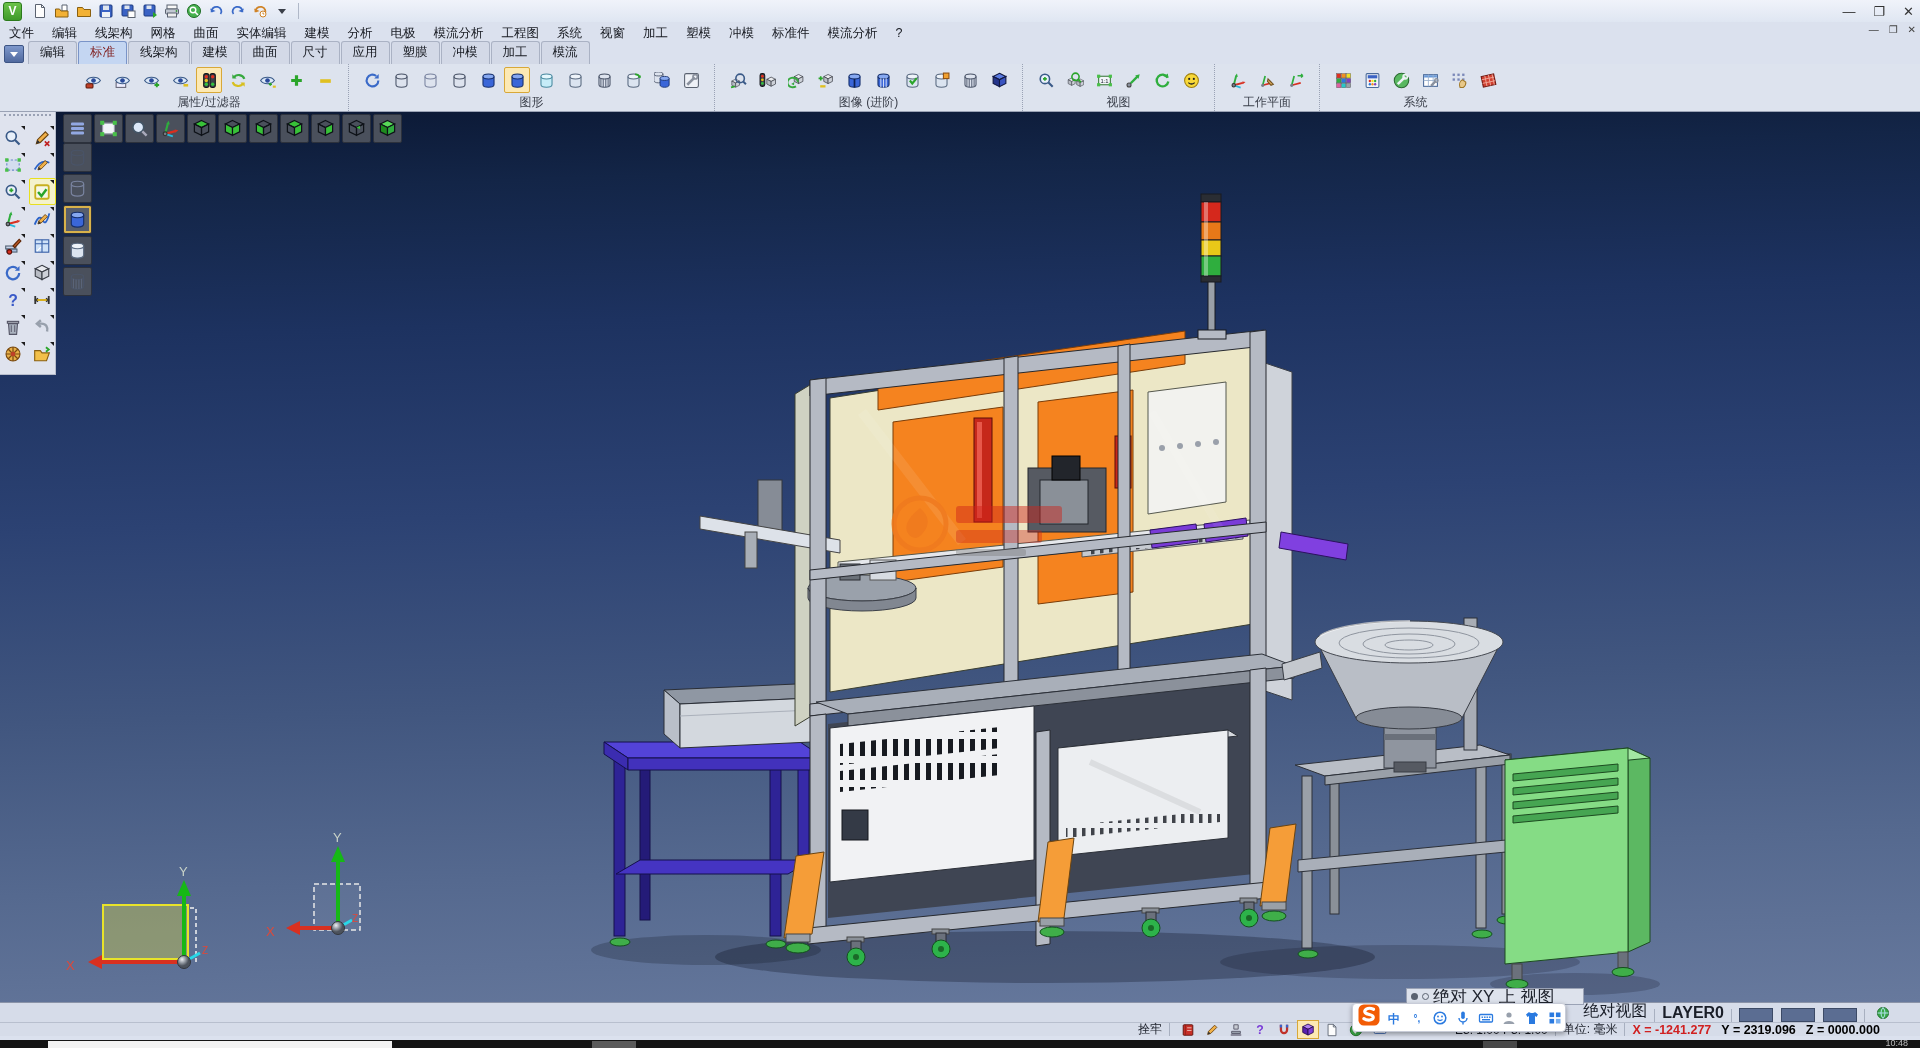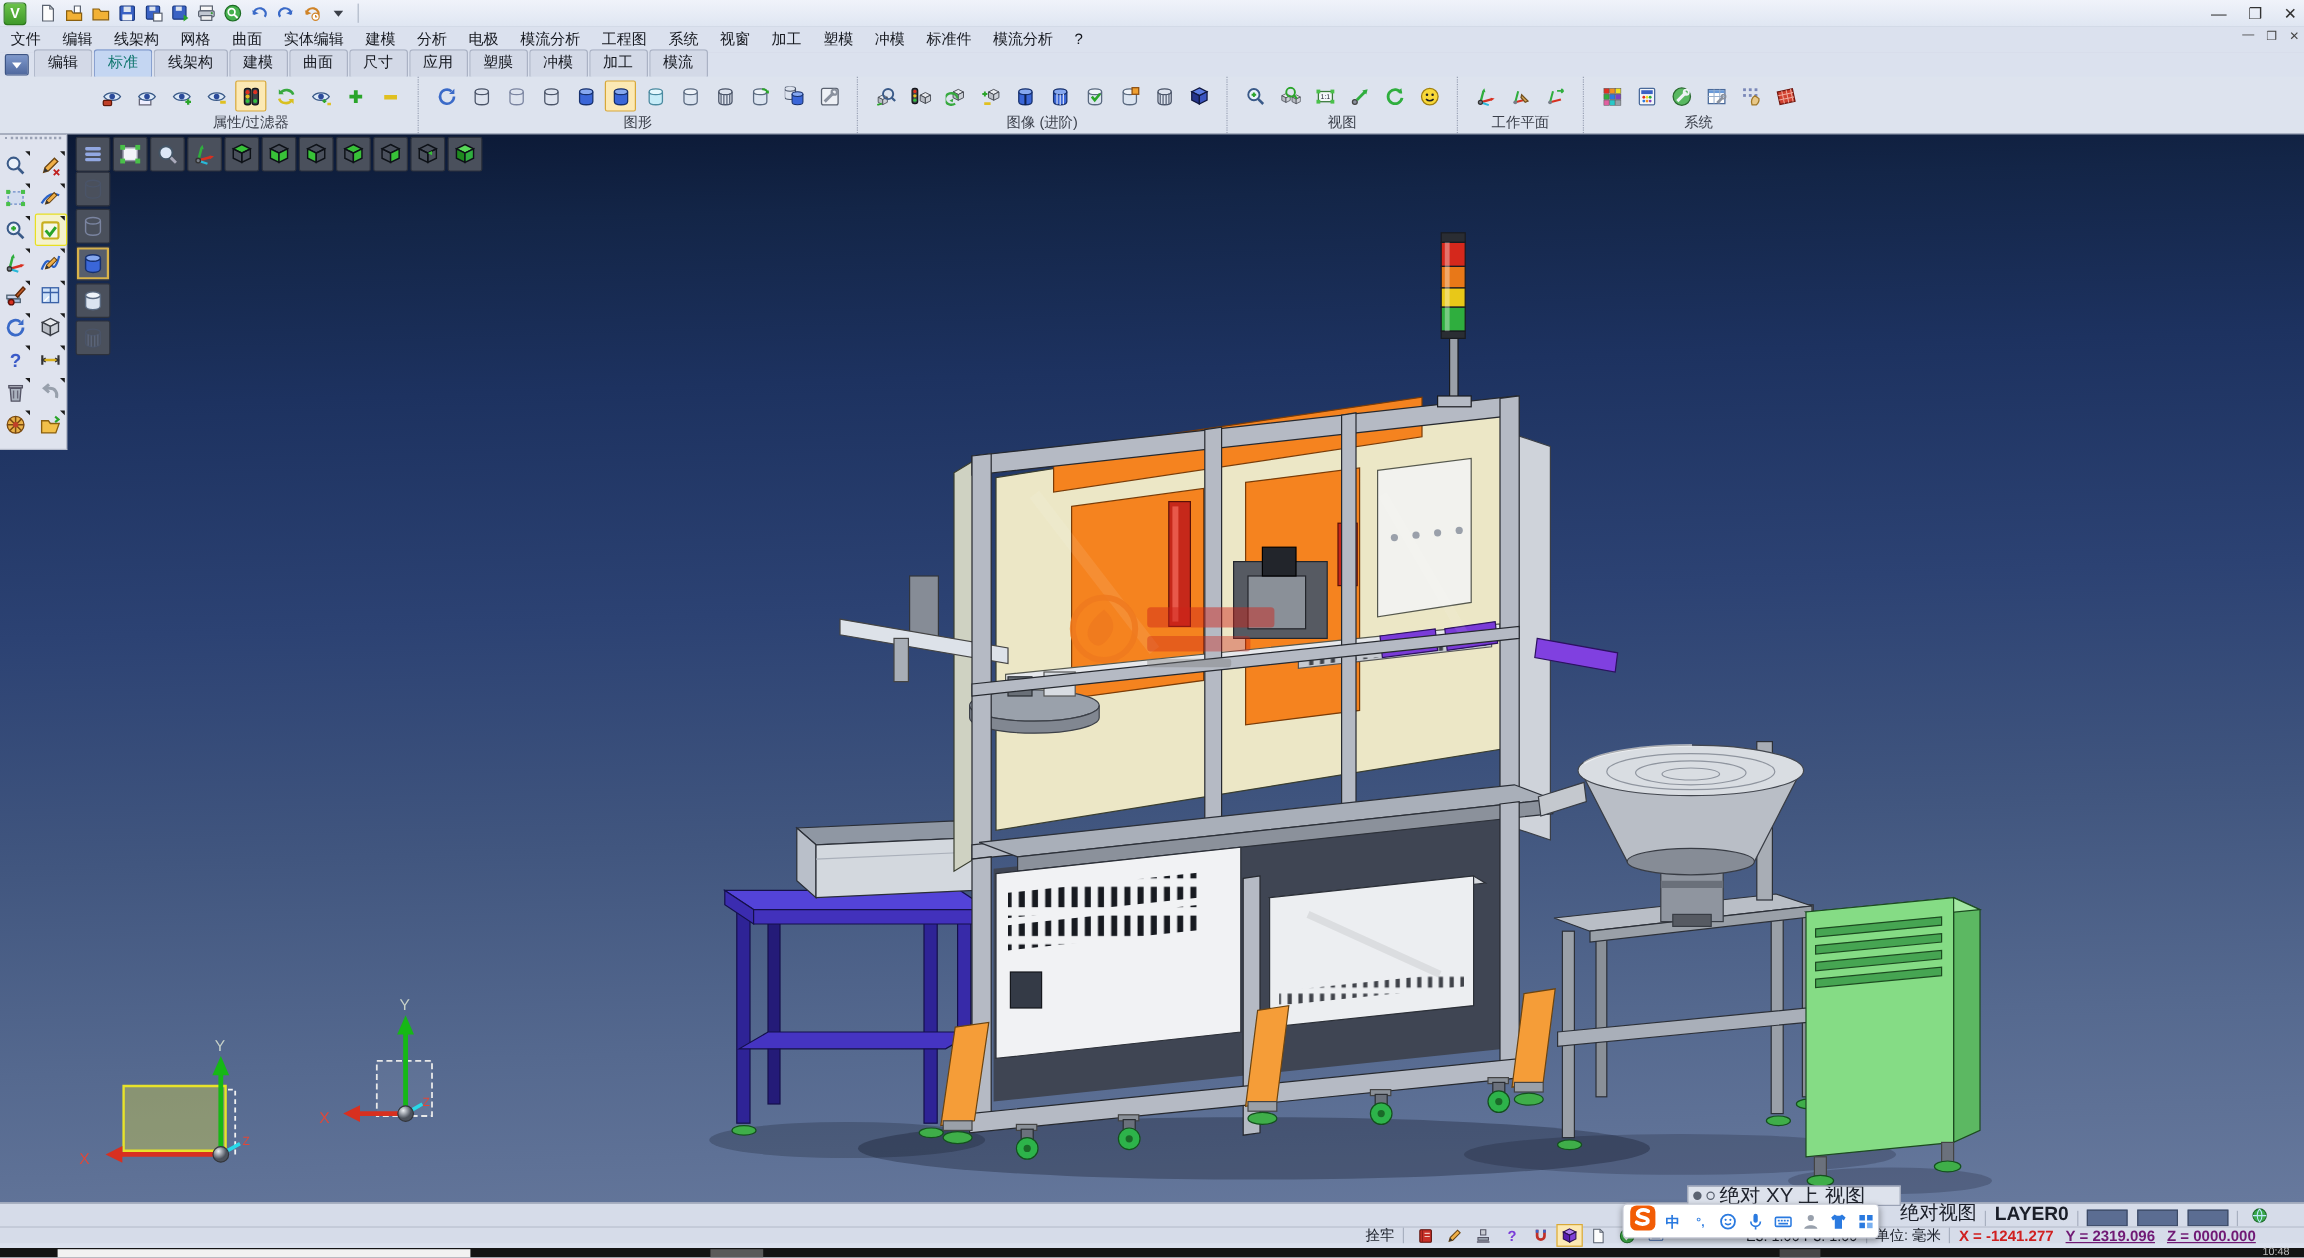--- a/index.html
+++ b/index.html
@@ -25,21 +25,21 @@
     border-bottom:1px solid #c6ccda;display:flex;align-items:center;font-size:12.5px;color:#15181f;}
   .menu-item{padding:2px 9px;white-space:nowrap;}
   .mdi-controls{position:absolute;right:4px;top:24px;display:flex;gap:10px;font-size:10px;color:#444;}
   #tabrow{position:absolute;left:0;top:44px;width:1920px;height:20px;background:#dbe1ee;
     display:flex;align-items:flex-end;font-size:12.5px;color:#15181f;}
   .tab-drop{width:18px;height:16px;margin:0 4px 1px 4px;background:linear-gradient(#7e98cc,#50699e);
     border:1px solid #3c5484;border-radius:2px;display:flex;align-items:center;justify-content:center;}
   .tab-drop svg{width:10px;height:10px;}
   .tab{padding:2px 11px 3px;border:1px solid #aab2c4;border-bottom:none;background:#d3d9e7;
     border-radius:3px 3px 0 0;margin-right:1px;}
-  .tab.active{background:#c4d6f2;border-color:#7a94c8;color:#0f766e;}
+  .tab.active{background:#c4d6f2;border-color:#7a94c8;color:#7f1d1d;}
   #ribbon{position:absolute;left:0;top:64px;width:1920px;height:48px;background:#dde3ee;
     border-bottom:1px solid #9aa2b5;display:flex;align-items:stretch;padding-left:70px;box-sizing:border-box;}
   .rgroup{display:flex;flex-direction:column;justify-content:flex-start;position:relative;padding:0 10px;}
   .rgroup+.rgroup{border-left:1px dotted #9aa2b5;}
   .ricons{display:flex;align-items:center;height:32px;gap:3px;}
   .rlabel{text-align:center;font-size:12px;color:#3a3f4a;height:14px;line-height:13px;}
   .tbtn{width:24px;height:24px;display:flex;align-items:center;justify-content:center;
     border:1px solid transparent;border-radius:2px;position:relative;}
   .tbtn svg{width:17px;height:17px;}
   .tbtn.active{background:#fce9b4;border-color:#d8a838;}
@@ -73,21 +73,21 @@
     border-top:1px solid #8a93a8;display:flex;align-items:flex-end;font-size:16px;color:#1a1e28;box-sizing:border-box;}
   #status2{position:absolute;left:0;top:1022px;width:1920px;height:14px;background:#d6dce9;
     border-top:1px solid #b8bfce;display:flex;align-items:center;font-size:12px;color:#1a1e28;box-sizing:border-box;text-align:center;}
   .s-sep{width:1px;height:13px;background:#a8b0c0;margin:0 7px;flex:none;}
   .swatch{width:32px;height:12px;background:#5b6d92;border:1px solid #3c4a66;flex:none;}
   .sbtn{width:20px;height:17px;display:flex;align-items:center;justify-content:center;flex:none;border:1px solid transparent;}
   .sbtn svg{width:14px;height:14px;}
   .sbtn.active{border-color:#d8a838;background:#fce9b4;}
   #coords{display:flex;gap:10px;font-size:12.5px;font-weight:bold;}
   #coord-x{color:#d02020;}
-  #coord-y,#coord-z{color:#701a75;text-decoration:underline;}
+  #coord-y,#coord-z{color:#000000;}
   
   #ime{position:absolute;left:1352px;top:1003px;width:214px;height:29px;background:#ffffff;
     border:1px solid #c8ccd8;border-radius:4px;box-shadow:0 2px 5px rgba(0,0,0,.35);z-index:50;
     display:flex;align-items:center;gap:3px;padding:0 4px;box-sizing:border-box;}
   #ime .ilogo{width:24px;height:24px;margin-top:-6px;flex:none;}
   #ime .ibtn{width:20px;height:20px;display:flex;align-items:center;justify-content:center;flex:none;}
   #ime .ibtn svg{width:16px;height:16px;}
   
   #taskbar{position:absolute;left:0;top:1040px;width:1920px;height:8px;background:#141414;}
   #taskbar .seg-w{position:absolute;left:48px;top:1px;width:344px;height:7px;background:#f2f2f2;}

